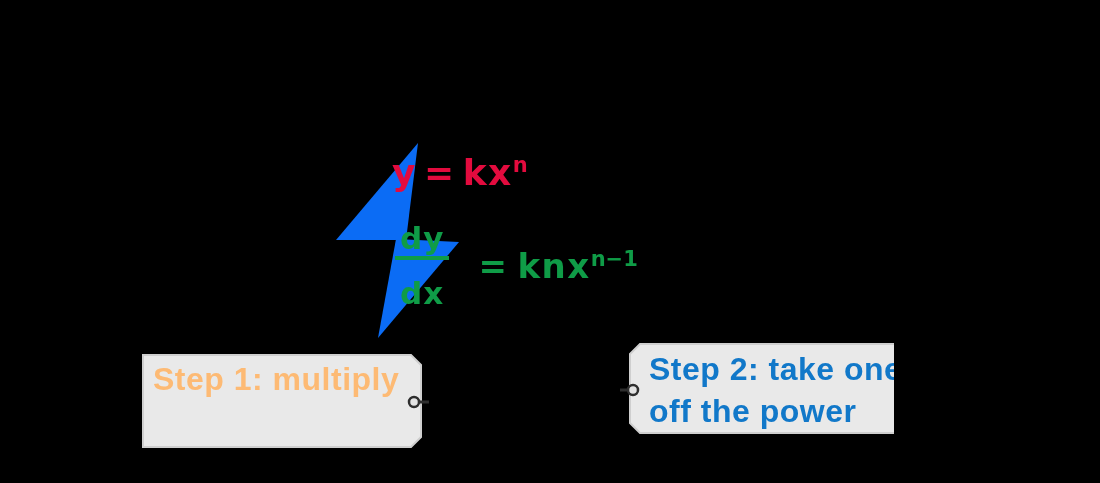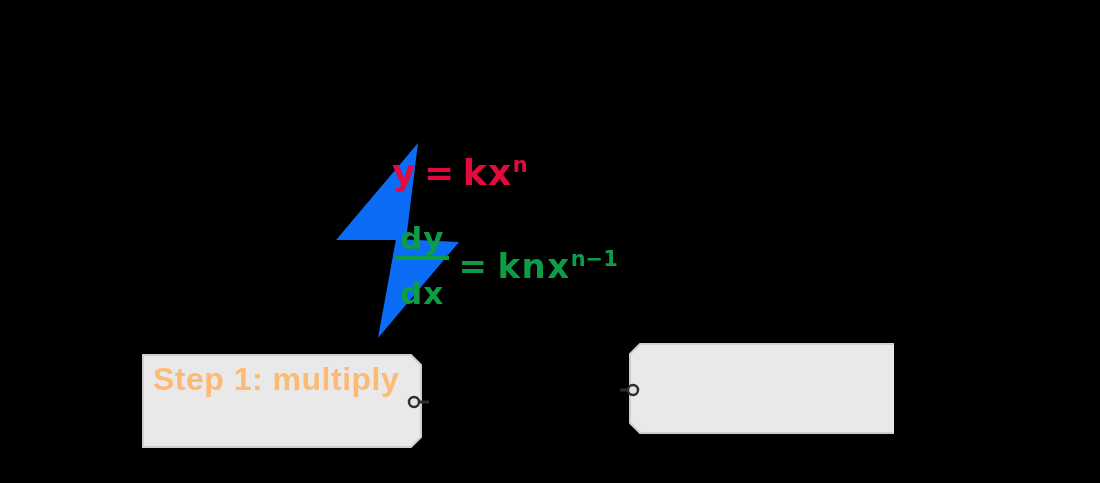--- a/index.html
+++ b/index.html
@@ -15,21 +15,21 @@
   .eq{position:absolute;font-family:"DejaVu Sans", sans-serif;white-space:nowrap;}
   #eq-original{
     left:392px;top:152px;
     font-size:36px;letter-spacing:1.5px;font-weight:600;
   }
   #eq-original sup{font-size:21px;letter-spacing:0;}
   #eq-original .eq-sign{margin:0 7px;}
 
   #eq-derivative{
     left:395px;top:221px;
-    display:flex;align-items:center;font-weight:600;
+    display:flex;align-items:center;font-weight:600;gap:20px;
   }
   .frac{
     display:inline-flex;flex-direction:column;align-items:center;
     font-size:31px;line-height:34px;letter-spacing:1px;
   }
   .frac .num{border-bottom:4px solid currentColor;padding:0 5px 1px 5px;}
   .frac .den{padding-top:16px;}
   #eq-derivative .rhs{font-size:34px;letter-spacing:1.5px;margin-left:9px;}
   #eq-derivative sup{font-size:21px;letter-spacing:0;}
   #eq-derivative .eq-sign{margin-right:9px;}
@@ -73,14 +73,18 @@
     </span>
     <span class="rhs">
       <span class="eq-sign">=</span><span>knx</span><sup>n−1</sup>
     </span>
   </div>
 
   <div class="tag-text" id="tag1-text" style="color: #fdba74;">
     <div>Step 1: multiply</div>
   </div>
 
+  <div class="tag-text" id="tag2-text" style="color: rgb(17, 120, 201);">
+    <div>Step 2: take one</div>
+    <div>off the power</div>
+  </div>
 
 </div>
 
 </body></html>

